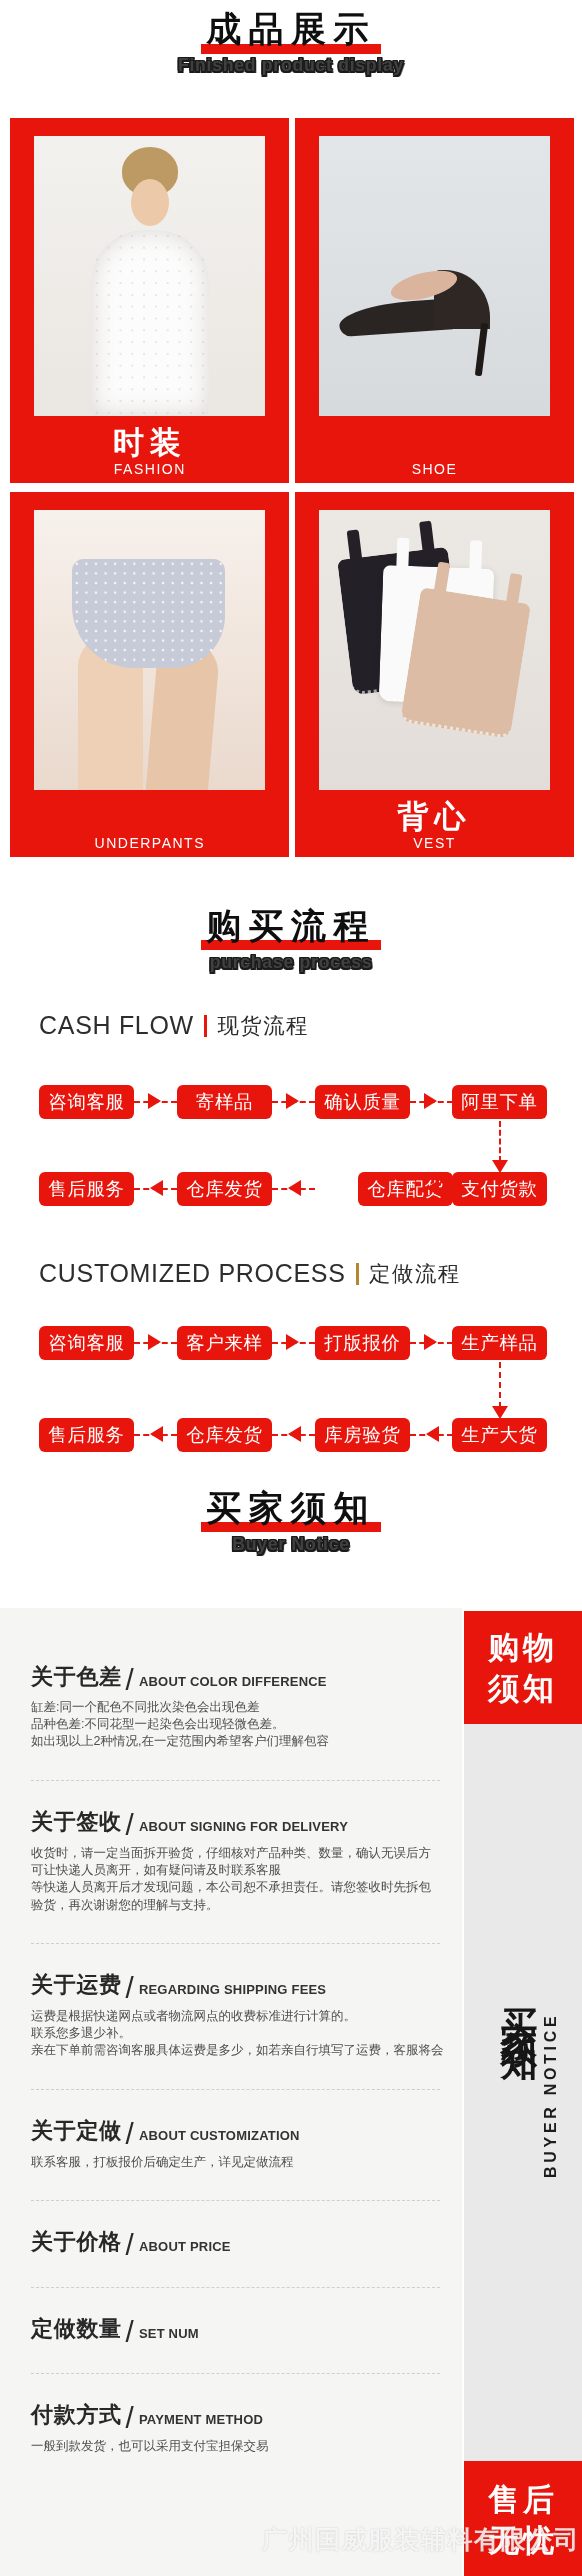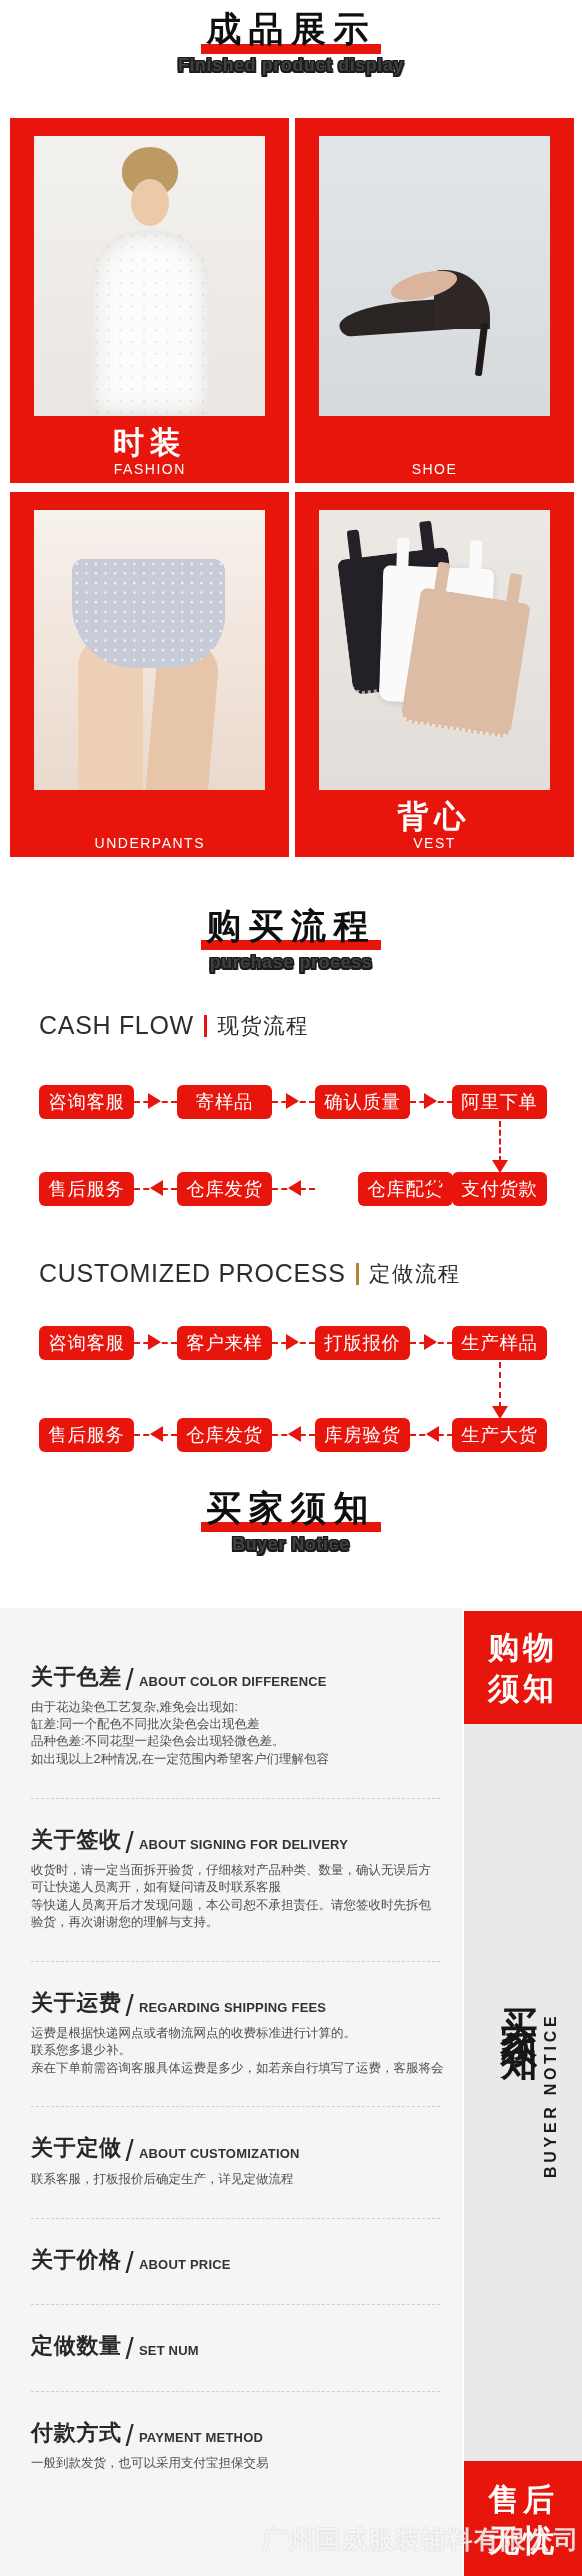--- a/index.html
+++ b/index.html
@@ -200,21 +200,20 @@
   <div class="sec-title" style="top:1485px">买家须知</div>
   <div class="sec-sub" style="top:1534px">Buyer Notice</div>
 
   <div class="notice-content" id="notice-list">
       <div>
         <div class="n-head">
           <span class="n-cn">关于色差</span>
           <span class="n-slash">/</span>
           <span class="n-en">ABOUT COLOR DIFFERENCE</span>
         </div>
-        <div class="n-line">由于花边染色工艺复杂,难免会出现如:</div>
         <div class="n-line">缸差:同一个配色不同批次染色会出现色差</div>
         <div class="n-line">品种色差:不同花型一起染色会出现轻微色差。</div>
         <div class="n-line">如出现以上2种情况,在一定范围内希望客户们理解包容</div>
       </div>
       <div class="n-divider"></div>
       <div>
         <div class="n-head">
           <span class="n-cn">关于签收</span>
           <span class="n-slash">/</span>
           <span class="n-en">ABOUT SIGNING FOR DELIVERY</span>

